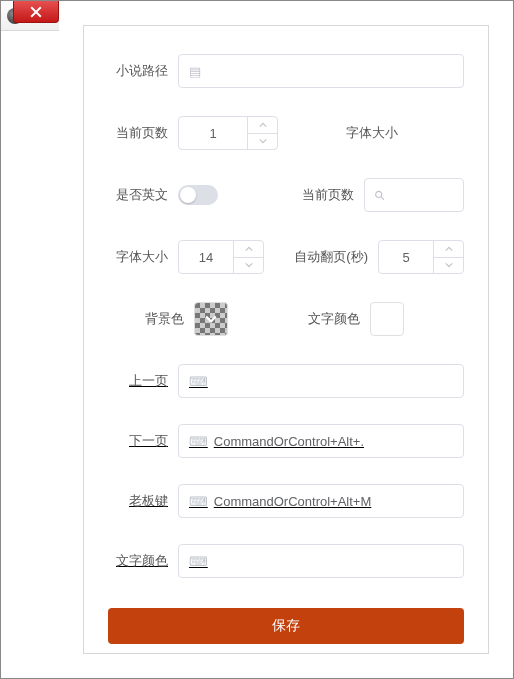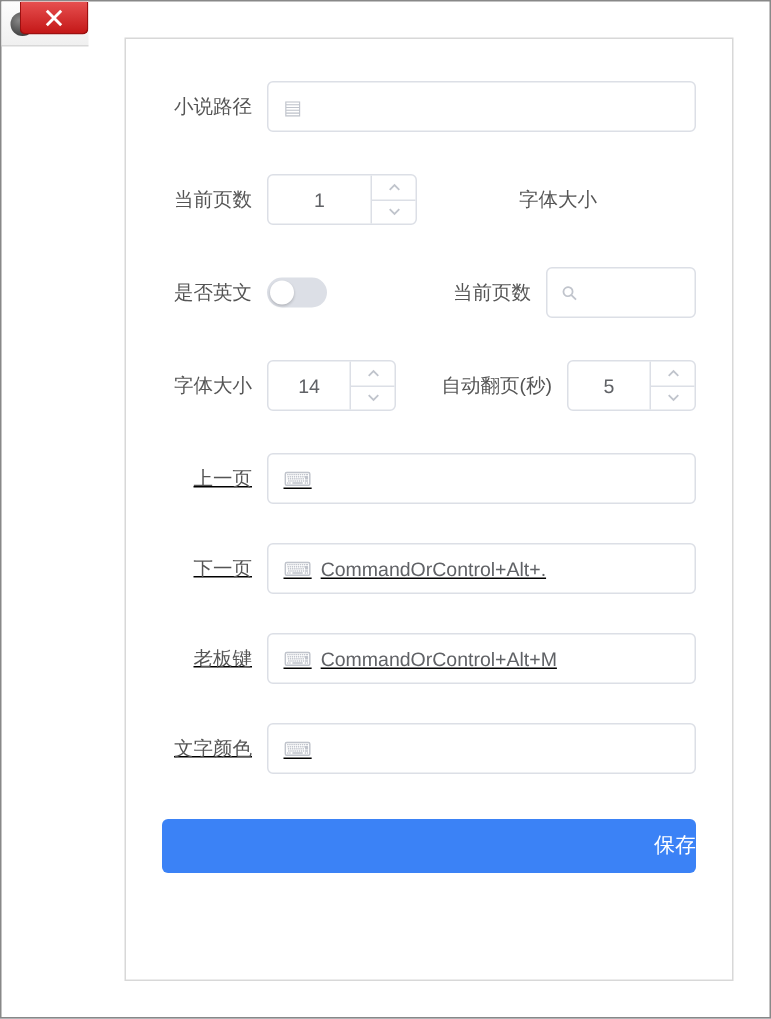--- a/index.html
+++ b/index.html
@@ -179,28 +179,27 @@
   background-size: 10px 10px;
   background-position: 0 0, 0 5px, 5px -5px, -5px 0;
   background-color: #777;
 }
 .checker svg { position: relative; z-index: 1; width: 12px; height: 12px; }
 .white-swatch { background: #fff; }
 .gap { width: 60px; }
 .save-btn {
   width: 100%;
   height: 36px;
-  background: #3b82f6;
+  background: #c2410c;
   color: #fff;
   border: none;
   border-radius: 4px;
   font-size: 14px;
   cursor: pointer;
   margin-top: 4px;
-  text-align: right;
 }
 .attach-icon {
   color: #c0c4cc;
   transform: rotate(-45deg);
   display: inline-block;
 }
 </style>
 </head>
 <body>
 
@@ -285,20 +284,32 @@
             </div>
           <div class="ctrl">
               <svg viewBox="0 0 10 10">
                 <path d="M1 3 L5 7 L9 3" stroke="currentColor" fill="none" stroke-width="1.5"></path>
               </svg>
             </div>
         </div>
       </div>
     </div>
 
+    <div class="row">
+      <div class="lbl" style="width:86px">背景色</div>
+      <div class="color-swatch checker">
+        <svg viewBox="0 0 10 10">
+            <path d="M1 3 L5 7 L9 3" stroke="#fff" fill="none" stroke-width="1.8"></path>
+          </svg>
+      </div>
+      <div style="flex:1"></div>
+      <div class="lbl" style="width:80px">文字颜色</div>
+      <div class="color-swatch white-swatch"></div>
+      <div style="width:60px"></div>
+    </div>
 
     <div class="row tight">
       <div class="lbl">上一页</div>
       <div class="readonly-input">
         <span class="prefix-icon">⌨</span>
       </div>
     </div>
 
     <div class="row tight">
       <div class="lbl">下一页</div>

